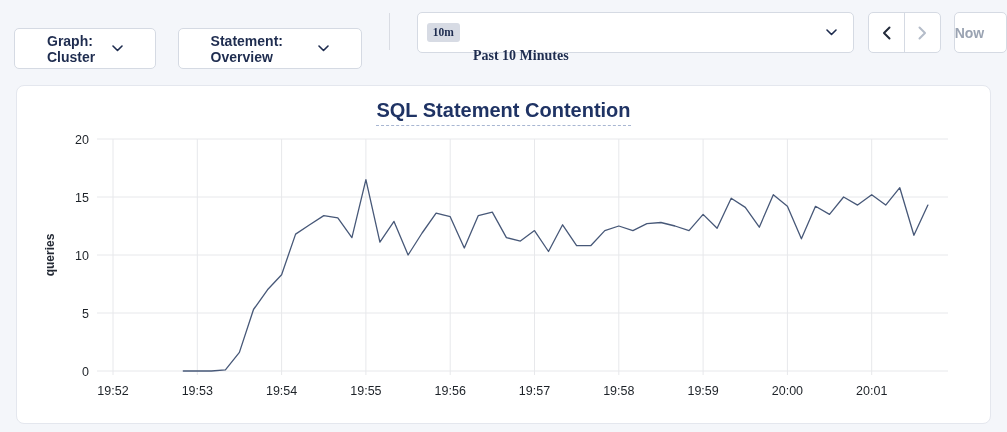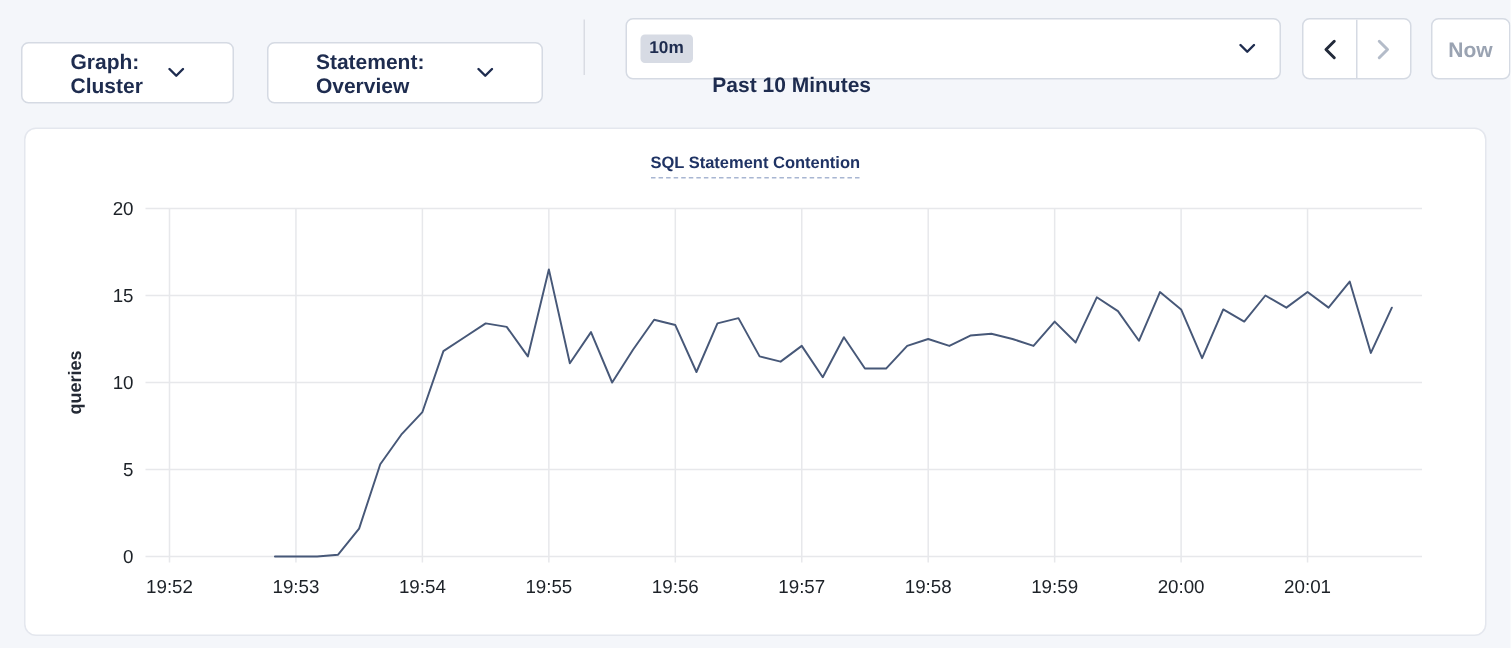--- a/index.html
+++ b/index.html
@@ -18,51 +18,51 @@
     box-sizing:border-box;height:41px;
     background:#ffffff;border:1px solid #d5dae3;border-radius:5px;
     display:flex;align-items:center;
     font-size:14px;font-weight:600;color:#1e2c4f;
     cursor:pointer;user-select:none;
   }
   .dd{justify-content:space-between;padding:0 32px;margin-top:16px;}
   #graph-dd{width:144px;}
   #dash-dd{width:188px;margin-left:22px;}
   .vdivider{width:1px;background:#d9dce3;margin:1px 0 3px 27px;}
-  #time-picker{margin-left:27px;width:450px;padding:0 16px 0 9px;}
+  #time-picker{margin-left:27px;width:450px;padding:0 16px 0 9px;font-family:Liberation Serif, serif;}
   .badge{
     background:#d7dbe4;color:#1e2c4f;border-radius:3px;
     font-size:11.5px;font-weight:700;padding:4px 6px;line-height:1;
   }
   #time-picker .tp-label{margin-left:13px;font-weight:600;margin-top:46px;}
   #time-picker .chev{margin-left:auto;}
   .arrow-group{
     margin-left:14px;width:75px;box-sizing:border-box;height:41px;
     background:#fff;border:1px solid #d5dae3;border-radius:5px;
     display:flex;overflow:hidden;
   }
   .arrow-cell{
     flex:1;display:flex;align-items:center;justify-content:center;cursor:pointer;
   }
   .arrow-cell.next{border-left:1px solid #d5dae3;cursor:default;}
-  #now-btn{margin-left:13px;width:55px;justify-content:center;color:#9aa3b2;cursor:default;}
+  #now-btn{margin-left:13px;width:55px;color:#9aa3b2;cursor:default;}
   .chev svg,.arrow-cell svg{display:block;}
   
   .panel{
     position:relative;box-sizing:border-box;
     margin:32px 16px 0 16px;width:975px;height:339px;
     background:#ffffff;border:1px solid #e4e7ee;border-radius:8px;
   }
   .chart-title-wrap{
     position:absolute;top:13px;left:0;width:100%;
     text-align:center;z-index:2;
   }
   .chart-title{
     display:inline-block;
-    font-size:11px;font-weight:700;color:#1f3364;
+    font-size:20px;font-weight:700;color:#1f3364;
     border-bottom:1px dashed #a8b6d2;padding-bottom:3px;
     cursor:help;
   }
   #chart-svg{position:absolute;top:0;left:0;}
 </style>
 </head>
 <body>
 
 <div class="toolbar">
 

